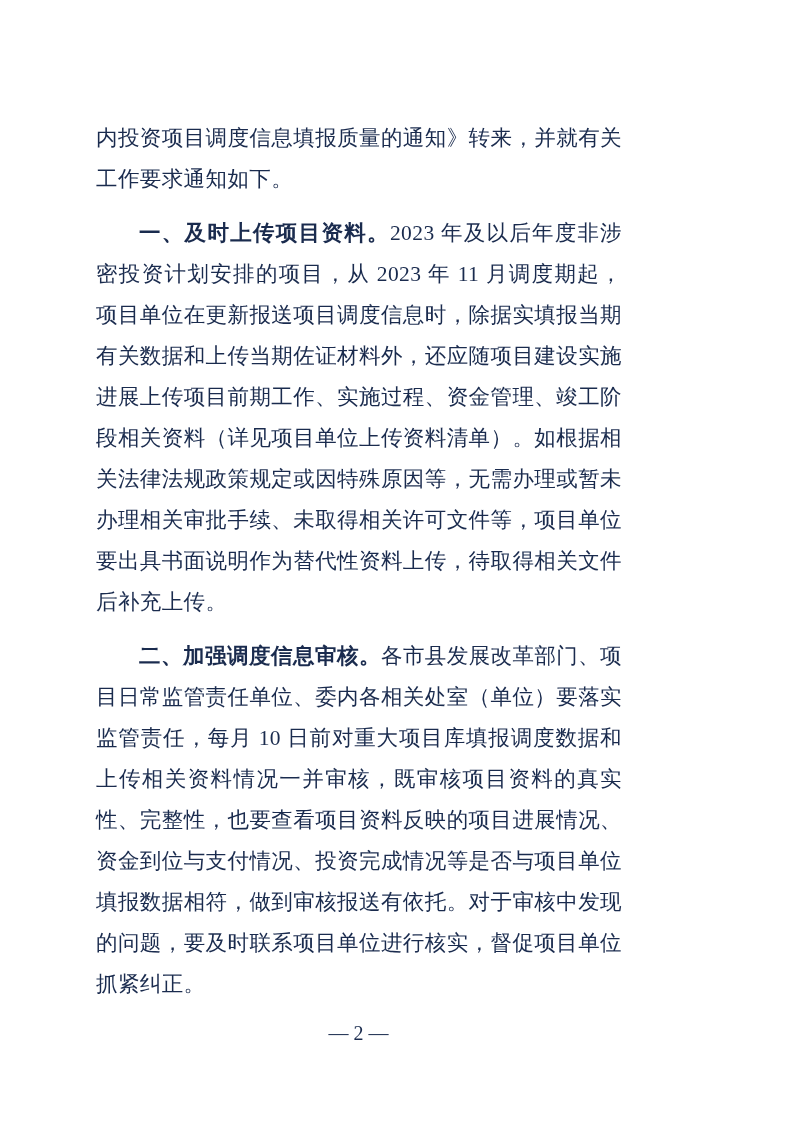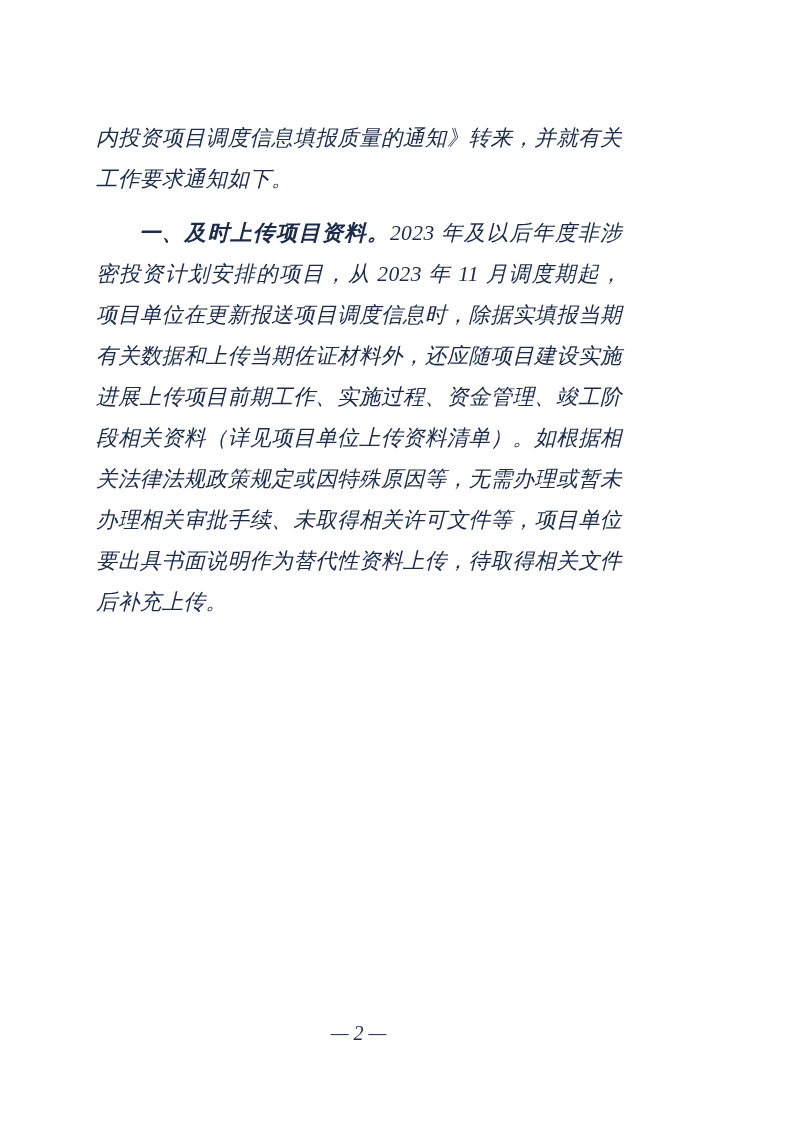--- a/index.html
+++ b/index.html
@@ -13,21 +13,20 @@
     font-family: "Liberation Serif", "DejaVu Serif", serif;
     color: #14213a;
     overflow: hidden;
   }
   .page {
     position: relative;
     width: 718px;
     height: 1123px;
     box-sizing: border-box;
     padding: 118px 96px 68px 96px;
-    font-style: italic;
   }
   .doc-body {
     font-size: 21.5px;
     line-height: 41px;
     color: #1a2b4e;
     text-align: justify;
     text-justify: inter-ideograph;
     letter-spacing: 0.4px;
   }
   .para {
@@ -67,20 +66,23 @@
   <div class="doc-body">
 
     <p class="para">
       <span>内投资项目调度信息填报质量的通知》转来，并就有关工作要求通知如下。</span>
     </p>
 
     <p class="para indent">
       <span class="lead">一、及时上传项目资料。</span><span>2023 年及以后年度非涉密投资计划安排的项目，从 2023 年 11 月调度期起，项目单位在更新报送项目调度信息时，除据实填报当期有关数据和上传当期佐证材料外，还应随项目建设实施进展上传项目前期工作、实施过程、资金管理、竣工阶段相关资料（详见项目单位上传资料清单）。如根据相关法律法规政策规定或因特殊原因等，无需办理或暂未办理相关审批手续、未取得相关许可文件等，项目单位要出具书面说明作为替代性资料上传，待取得相关文件后补充上传。</span>
     </p>
 
+    <p class="para indent">
+      <span class="lead">二、加强调度信息审核。</span><span>各市县发展改革部门、项目日常监管责任单位、委内各相关处室（单位）要落实监管责任，每月 10 日前对重大项目库填报调度数据和上传相关资料情况一并审核，既审核项目资料的真实性、完整性，也要查看项目资料反映的项目进展情况、资金到位与支付情况、投资完成情况等是否与项目单位填报数据相符，做到审核报送有依托。对于审核中发现的问题，要及时联系项目单位进行核实，督促项目单位抓紧纠正。</span>
+    </p>
 
 
   </div>
 
   <div class="footer">
     <span>—</span><span class="pn">2</span><span>—</span>
   </div>
 </div>
 
 </body></html>

